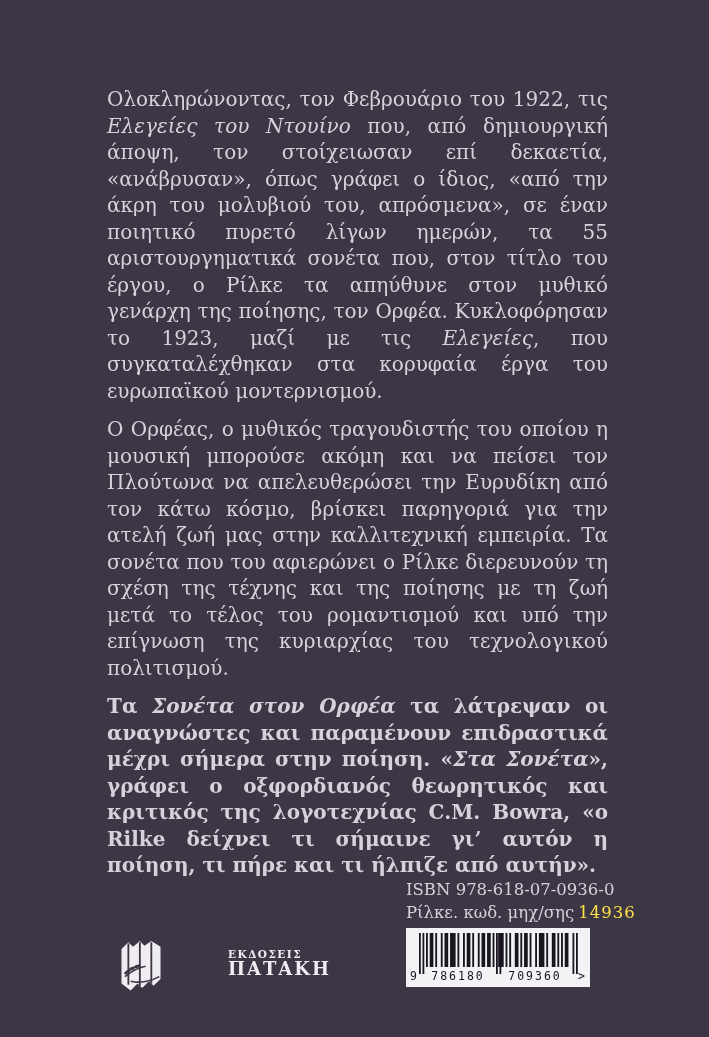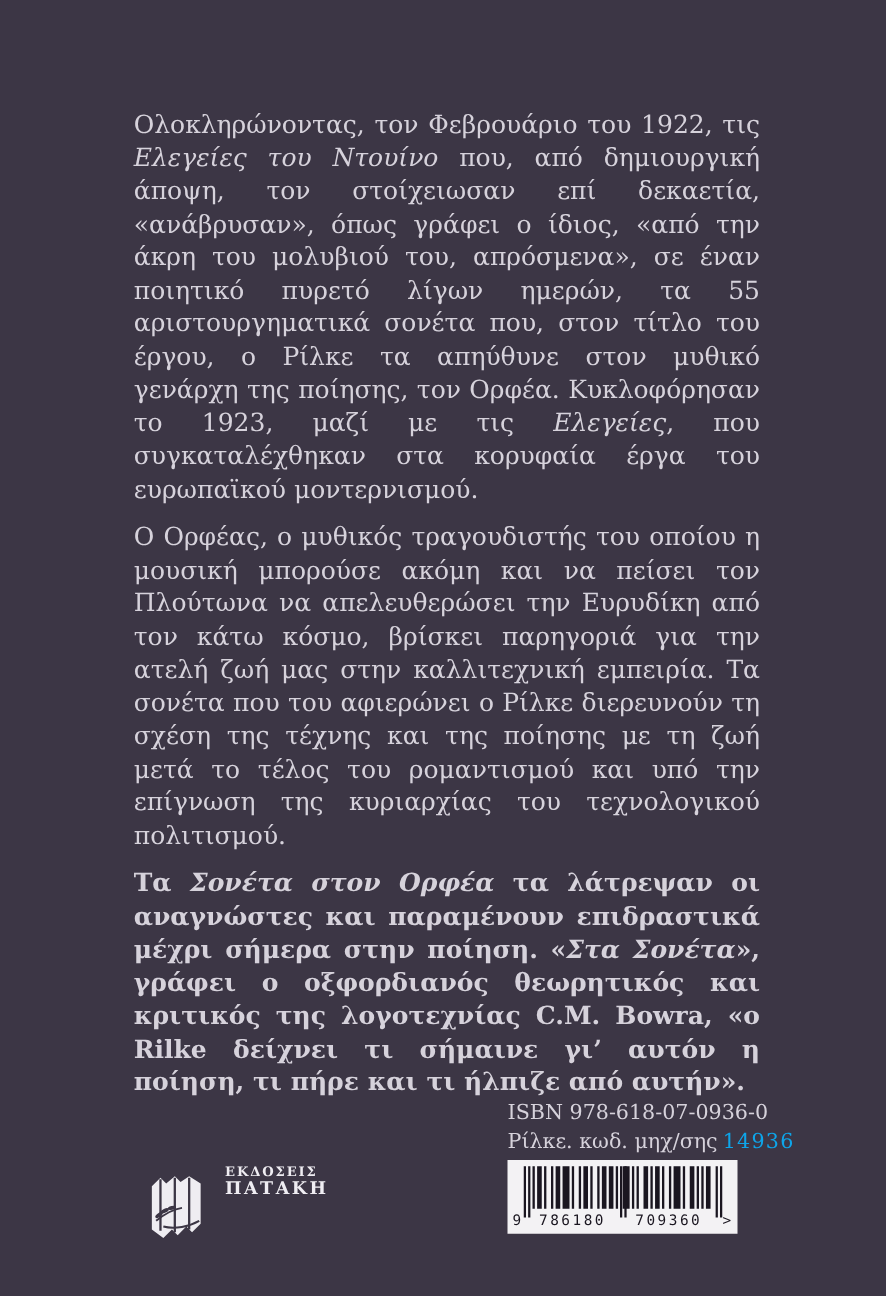--- a/index.html
+++ b/index.html
@@ -23,45 +23,46 @@
   .text-block p:last-child{margin-bottom:0;font-weight:bold;}
   .italic{font-style:italic;}
   .footer-isbn{
     position:absolute;
     left:406px;top:878px;
     font-size:16.5px;
     line-height:23px;
     color:#d6d2db;
     white-space:nowrap;
   }
-  .aux-code-value{color:#0ea5e9;letter-spacing:1px;margin-left:4px;}
+  .aux-code-value{color:#fde047;letter-spacing:1px;margin-left:4px;}
   .barcode-box{
     position:absolute;
     left:406px;top:928px;
     width:184px;height:59px;
     background:#f3f2f4;
   }
   .barcode-box svg{display:block;width:184px;height:59px;}
   .publisher-logo{
     position:absolute;
     left:110px;top:933px;
     display:flex;
-    align-items:flex-start;
+    align-items:center;
+    gap:48px;
   }
   .logo-icon{width:62px;height:62px;}
   .logo-text{
     margin-left:8px;
     color:#efedf2;
     font-family:"DejaVu Serif","Liberation Serif",serif;
     font-weight:bold;
     line-height:1.05;
     letter-spacing:1.5px;
   }
   .logo-line1{font-size:10.5px;}
-  .logo-line2{font-size:14px;letter-spacing:2px;}
+  .logo-line2{font-size:18px;letter-spacing:2px;}
 </style>
 </head>
 <body>
 
 <div class="cover">
 
   <div class="text-block">
     <p><span>Ολοκληρώνοντας, τον Φεβρουάριο του 1922, τις </span><span class="italic">Ελεγείες του Ντουίνο</span><span> που, από δημιουργική άποψη, τον στοίχειωσαν επί δεκαετία, «ανάβρυσαν», όπως γράφει ο ίδιος, «από την άκρη του μολυβιού του, απρόσμενα», σε έναν ποιητικό πυρετό λίγων ημερών, τα 55 αριστουργηματικά σονέτα που, στον τίτλο του έργου, ο Ρίλκε τα απηύθυνε στον μυθικό γενάρχη της ποίησης, τον Ορφέα. Κυκλοφόρησαν το 1923, μαζί με τις </span><span class="italic">Ελεγείες</span><span>, που συγκαταλέχθηκαν στα κορυφαία έργα του ευρωπαϊκού μοντερνισμού.</span></p>
 
     <p><span>Ο Ορφέας, ο μυθικός τραγουδιστής του οποίου η μουσική μπορούσε ακόμη και να πείσει τον Πλούτωνα να απελευθερώσει την Ευρυδίκη από τον κάτω κόσμο, βρίσκει παρηγοριά για την ατελή ζωή μας στην καλλιτεχνική εμπειρία. Τα σονέτα που του αφιερώνει ο Ρίλκε διερευνούν τη σχέση της τέχνης και της ποίησης με τη ζωή μετά το τέλος του ρομαντισμού και υπό την επίγνωση της κυριαρχίας του τεχνολογικού πολιτισμού.</span></p>

